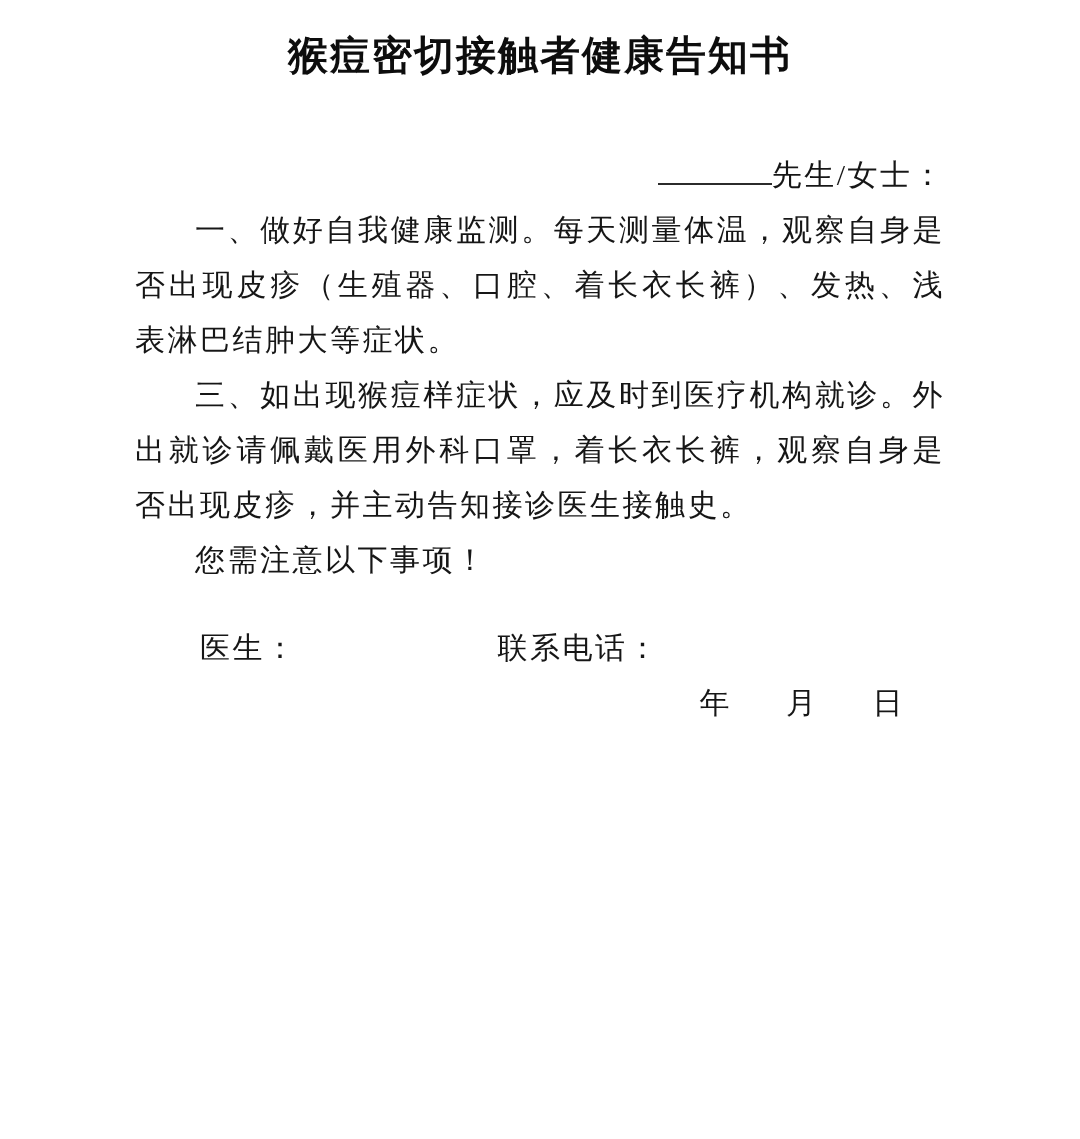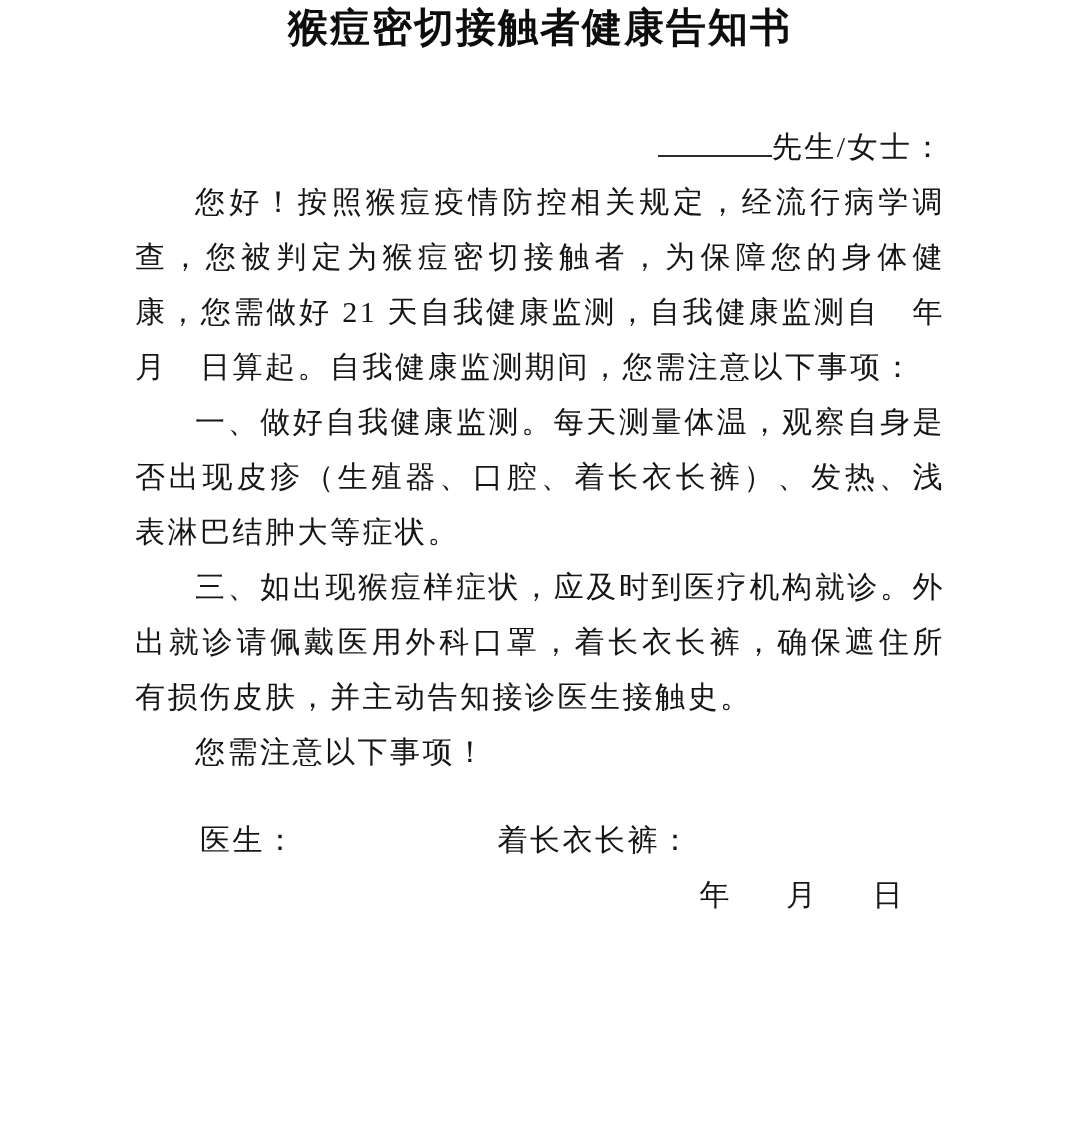--- a/index.html
+++ b/index.html
@@ -8,20 +8,21 @@
     position: relative;
     width: 1080px;
     height: 1139px;
     margin: 0 auto;
     background: #ffffff;
     font-family: "Liberation Serif", serif;
     color: #161616;
     overflow: hidden;
   }
   .title {
+    padding-top: 28px;
     text-align: center;
     font-size: 40px;
     line-height: 55px;
     font-weight: bold;
     letter-spacing: 2px;
     color: #0d0d0d;
   }
   .content {
     margin: 0 135px;
     font-size: 30px;
@@ -68,32 +69,31 @@
 <div class="page">
 
   <h1 class="title">猴痘密切接触者健康告知书</h1>
 
   <div class="content">
 
     <div class="greeting">
       <span class="blank-line"></span><span>先生/女士：</span>
     </div>
 
-    <p class="para">您好！按照猴痘疫情防控相关规定，经流行病学调查，您被判定为猴痘密切接触者，为保障您的身体健康，您需做好 21 天自我健康监测，自我健康监测自　年　月　日算起。自我健康监测期间，您需注意以下事项：</p>
 
     <p class="para">一、做好自我健康监测。每天测量体温，观察自身是否出现皮疹（生殖器、口腔、着长衣长裤）、发热、浅表淋巴结肿大等症状。</p>
 
 
-    <p class="para">三、如出现猴痘样症状，应及时到医疗机构就诊。外出就诊请佩戴医用外科口罩，着长衣长裤，确保遮住所有损伤皮肤，并主动告知接诊医生接触史。</p>
+    <p class="para">三、如出现猴痘样症状，应及时到医疗机构就诊。外出就诊请佩戴医用外科口罩，着长衣长裤，观察自身是否出现皮疹，并主动告知接诊医生接触史。</p>
 
     <p class="para">您需注意以下事项！</p>
 
     <div class="signature-row">
       <span class="doctor-label">医生：</span>
-      <span class="phone-label">着长衣长裤：</span>
+      <span class="phone-label">联系电话：</span>
     </div>
 
     <div class="date-row">
       <span class="date-part">年</span>
       <span class="date-part">月</span>
       <span class="date-part">日</span>
     </div>
 
   </div>
 </div>

